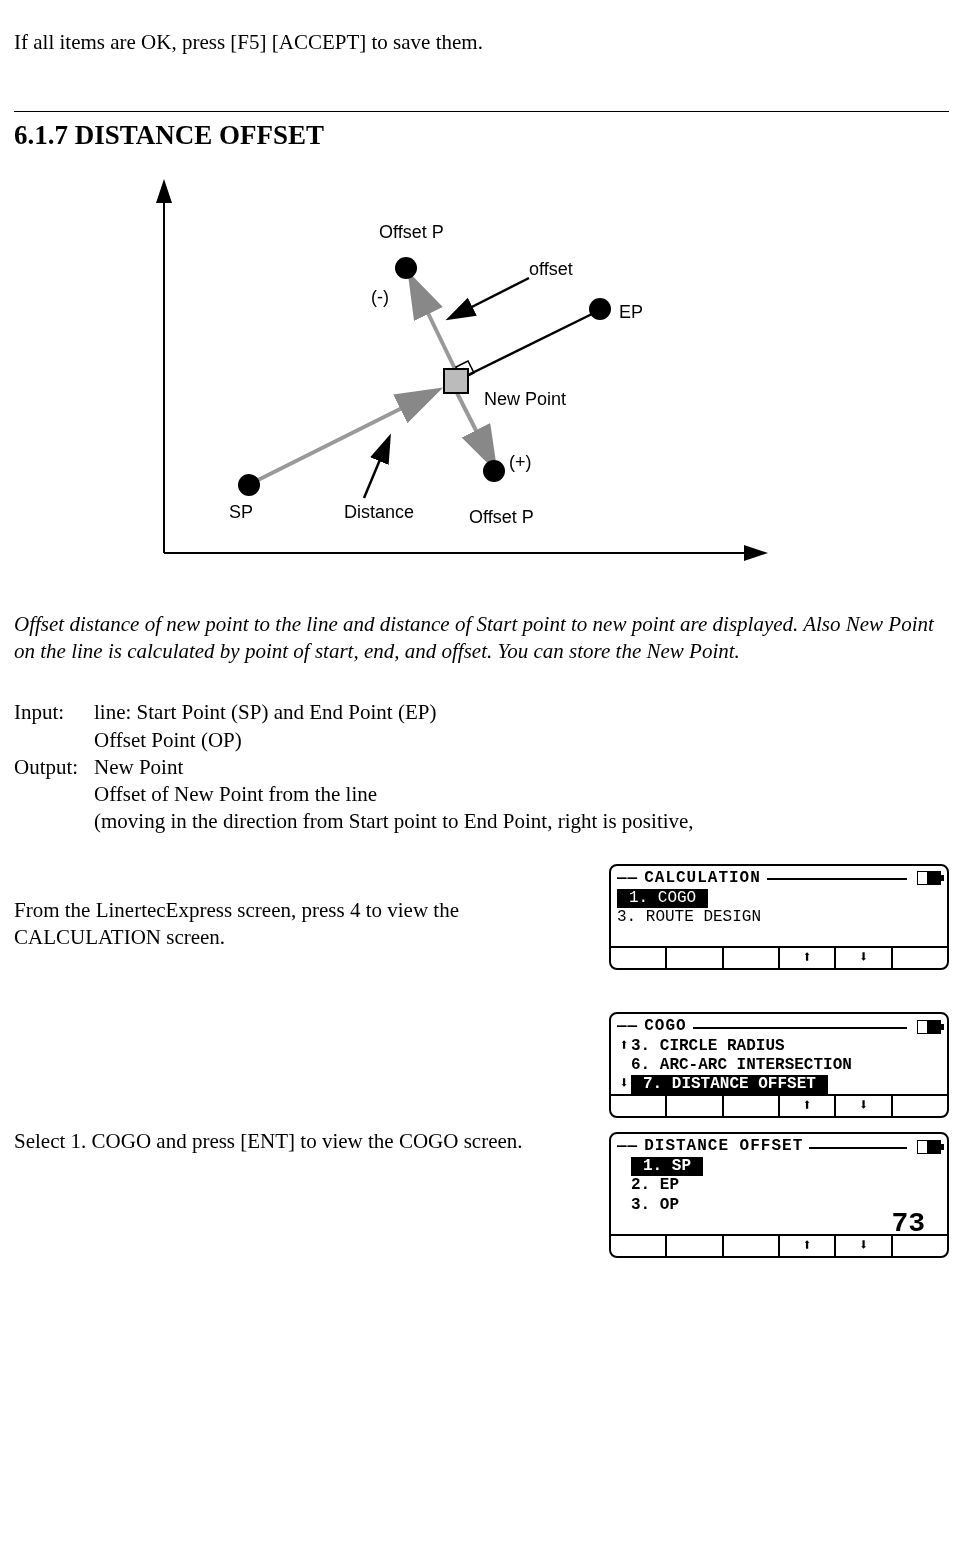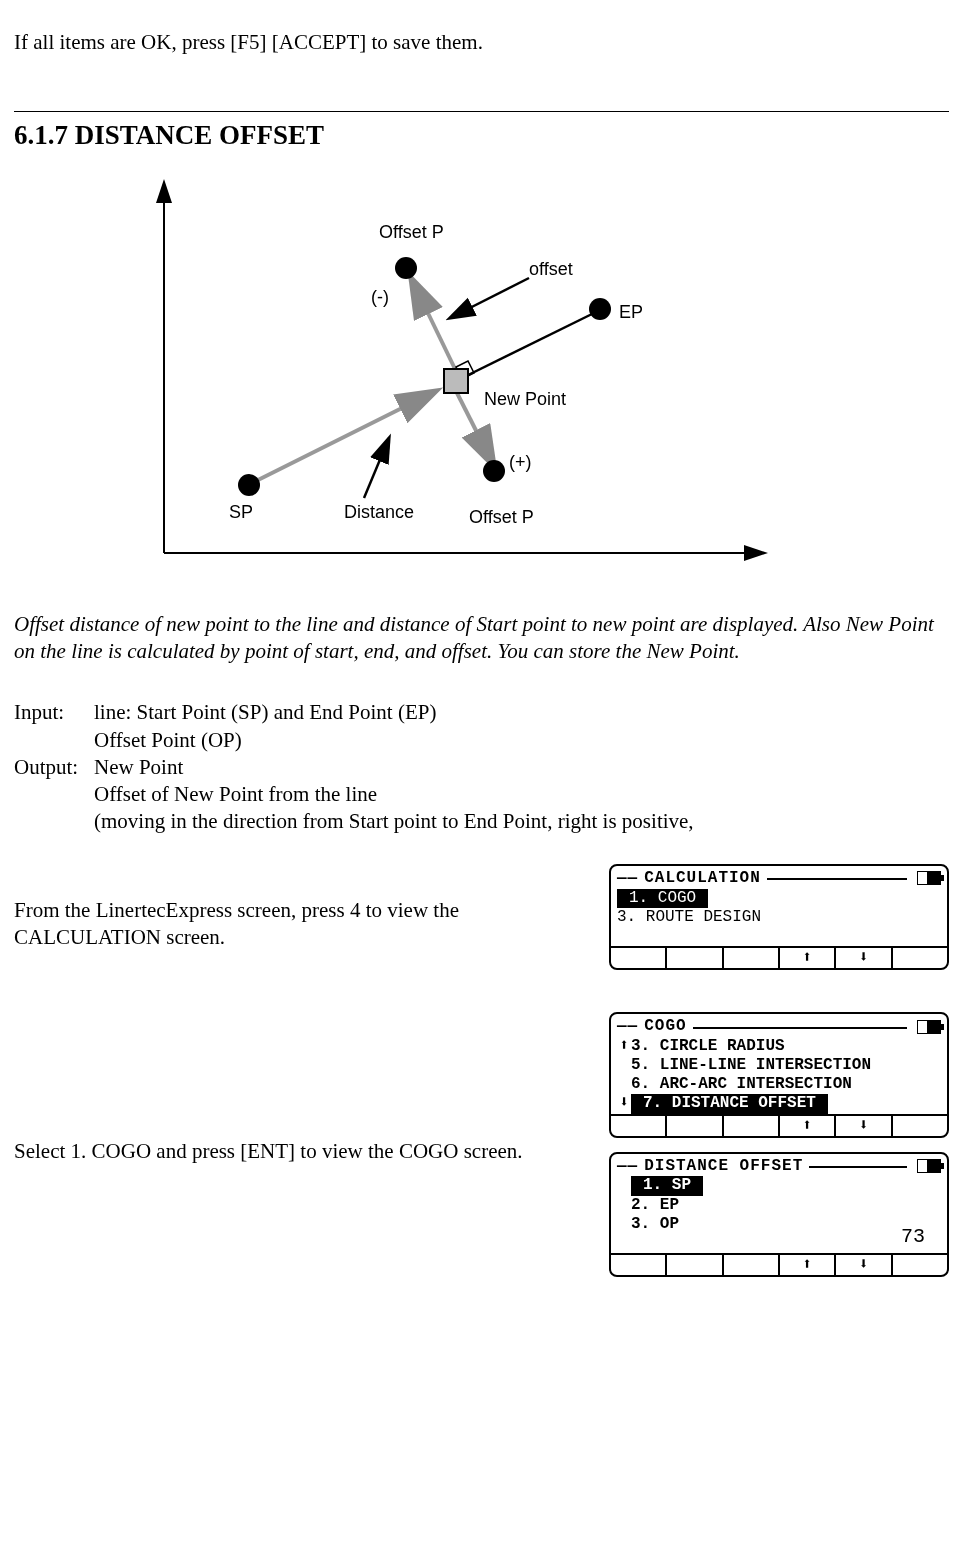--- a/index.html
+++ b/index.html
@@ -124,23 +124,23 @@
   .softkeys .sk:last-child { border-right: none; }
   .arrowcol {
     display: inline-block;
     width: 14px;
     text-align: center;
     font-weight: bold;
   }
   .page-num {
     position: absolute;
     right: 22px;
-    bottom: 25px;
-    font-weight: normal;
-    font-size: 20px;
+    bottom: 14px;
+    font-weight: bold;
+    font-size: 28px;
   }
   .lcd2 .lcd-line,
   .lcd3 .lcd-line { font-weight: bold; }
 </style>
 </head>
 <body>
 
 <p>If all items are OK, press [F5] [ACCEPT] to save them.</p>
 
 <hr class="hr">
@@ -248,21 +248,20 @@
       <div class="lcd-inner">
         <div class="lcd-title">
           <span class="dash">——</span>
           <span>COGO</span>
           <span class="after"></span>
           <span class="batt">
               <span class="fill"></span>
             </span>
         </div>
         <div class="lcd-line"><span class="arrowcol">⬆</span><span>3. CIRCLE RADIUS</span></div>
-        <div class="lcd-line"><span class="arrowcol"> </span><span>5. LINE-LINE INTERSECTION</span></div>
         <div class="lcd-line"><span class="arrowcol"> </span><span>6. ARC-ARC INTERSECTION</span></div>
         <div class="lcd-line"><span class="arrowcol">⬇</span><span class="sel">7. DISTANCE OFFSET</span></div>
       </div>
       <div class="softkeys">
         <div class="sk"></div>
         <div class="sk"></div>
         <div class="sk"></div>
         <div class="sk">⬆</div>
         <div class="sk">⬇</div>
         <div class="sk"></div>

